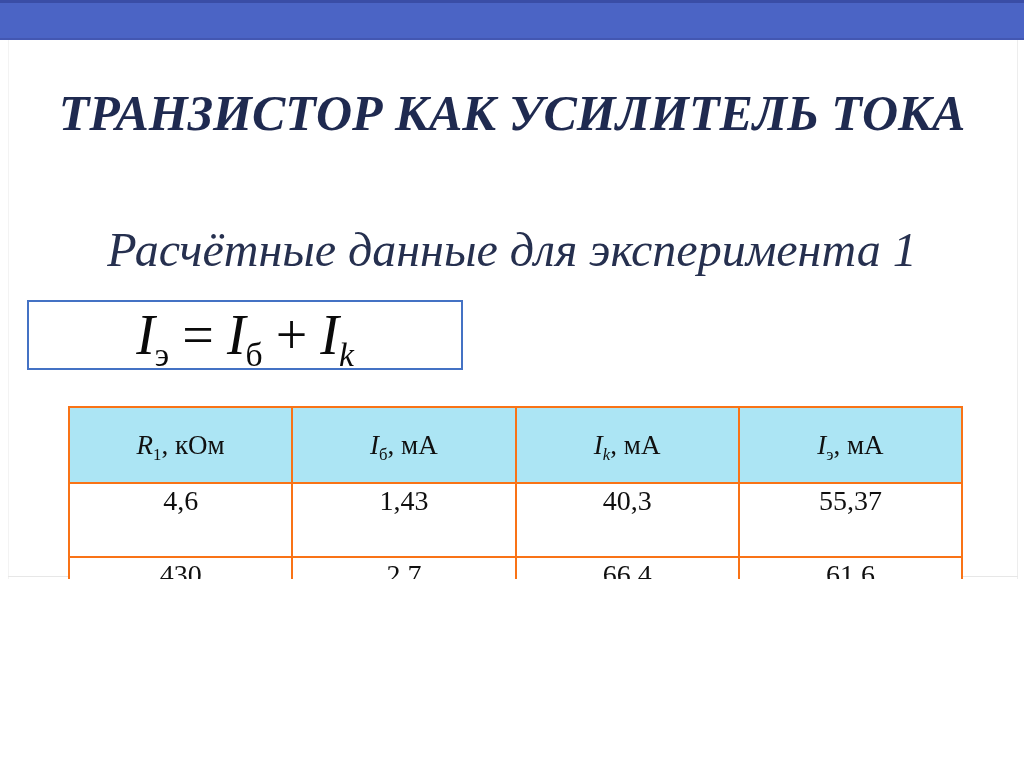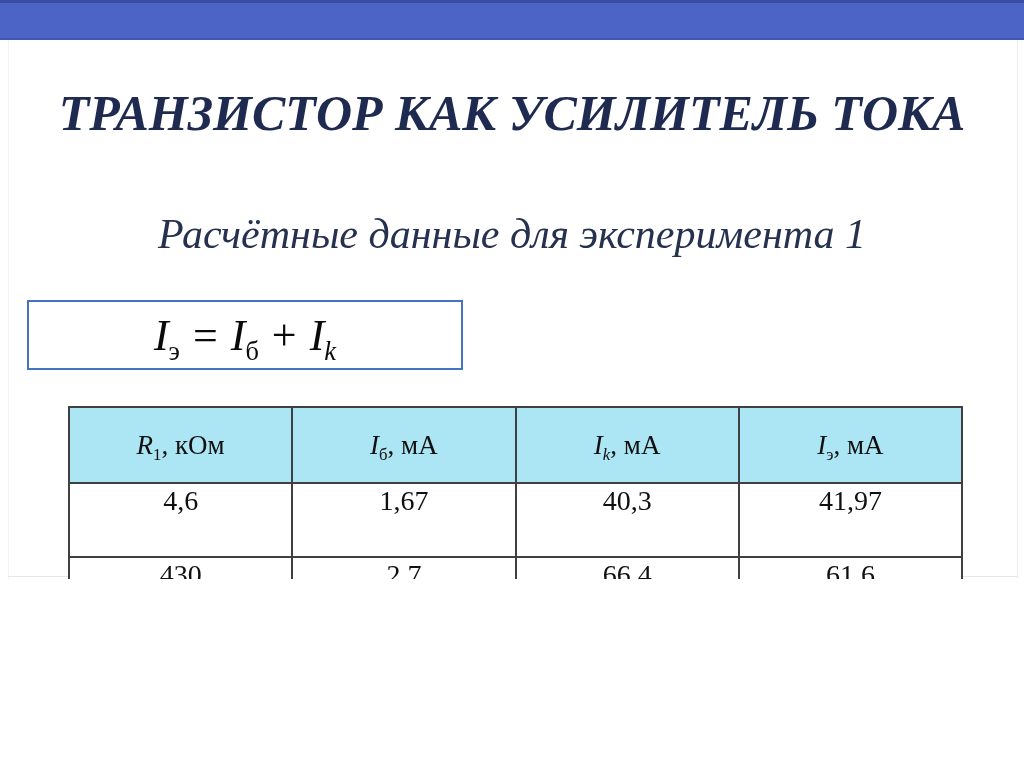--- a/index.html
+++ b/index.html
@@ -54,42 +54,42 @@
     font-size: 50px;
     font-weight: bold;
     font-style: italic;
     color: #1f2a50;
     letter-spacing: 0px;
   }
   .subtitle {
     position: absolute;
     left: 0; right: 0;
     top: 206px;
-    margin: 4px;
+    margin: 16px;
     text-align: center;
-    font-size: 42px;
+    font-size: 48px;
     font-weight: normal;
     font-style: italic;
     color: #26304f;
   }
   .formula-box {
     position: absolute;
     left: 27px;
     top: 300px;
     width: 436px;
     height: 70px;
     box-sizing: border-box;
     border: 2px solid #4472c4;
     background: #ffffff;
     display: flex;
     align-items: center;
     justify-content: center;
   }
   .formula {
-    font-size: 44px;
+    font-size: 56px;
     font-style: italic;
     color: #0a0a0a;
     white-space: nowrap;
   }
   .formula sub {
     font-size: 0.60em;
     font-style: normal;
     line-height: 0;
   }
   .formula sub.it { font-style: italic; }
@@ -99,21 +99,21 @@
   }
   .data-table {
     position: absolute;
     left: 68px;
     top: 406px;
     width: 895px;
     border-collapse: collapse;
     table-layout: fixed;
   }
   .data-table th, .data-table td {
-    border: 2px solid #404040;
+    border: 2px solid #f97316;
     text-align: center;
     color: #101010;
     font-weight: normal;
   }
   .data-table th {
     height: 72px;
     background: #ace5f4;
     font-size: 27px;
     vertical-align: middle;
   }
@@ -154,23 +154,23 @@
       <tr>
         <th><span class="hv">R</span><sub>1</sub><span>, кОм</span></th>
         <th><span class="hv">I</span><sub>б</sub><span>, мА</span></th>
         <th><span class="hv">I</span><sub class="it">k</sub><span>, мА</span></th>
         <th><span class="hv">I</span><sub>э</sub><span>, мА</span></th>
       </tr>
     </thead>
     <tbody>
       <tr>
         <td>4,6</td>
-        <td>1,67</td>
+        <td>1,43</td>
         <td>40,3</td>
-        <td>41,97</td>
+        <td>55,37</td>
       </tr>
       <tr>
         <td>430</td>
         <td>2,7</td>
         <td>66,4</td>
         <td>61,6</td>
       </tr>
     </tbody>
   </table>
 

